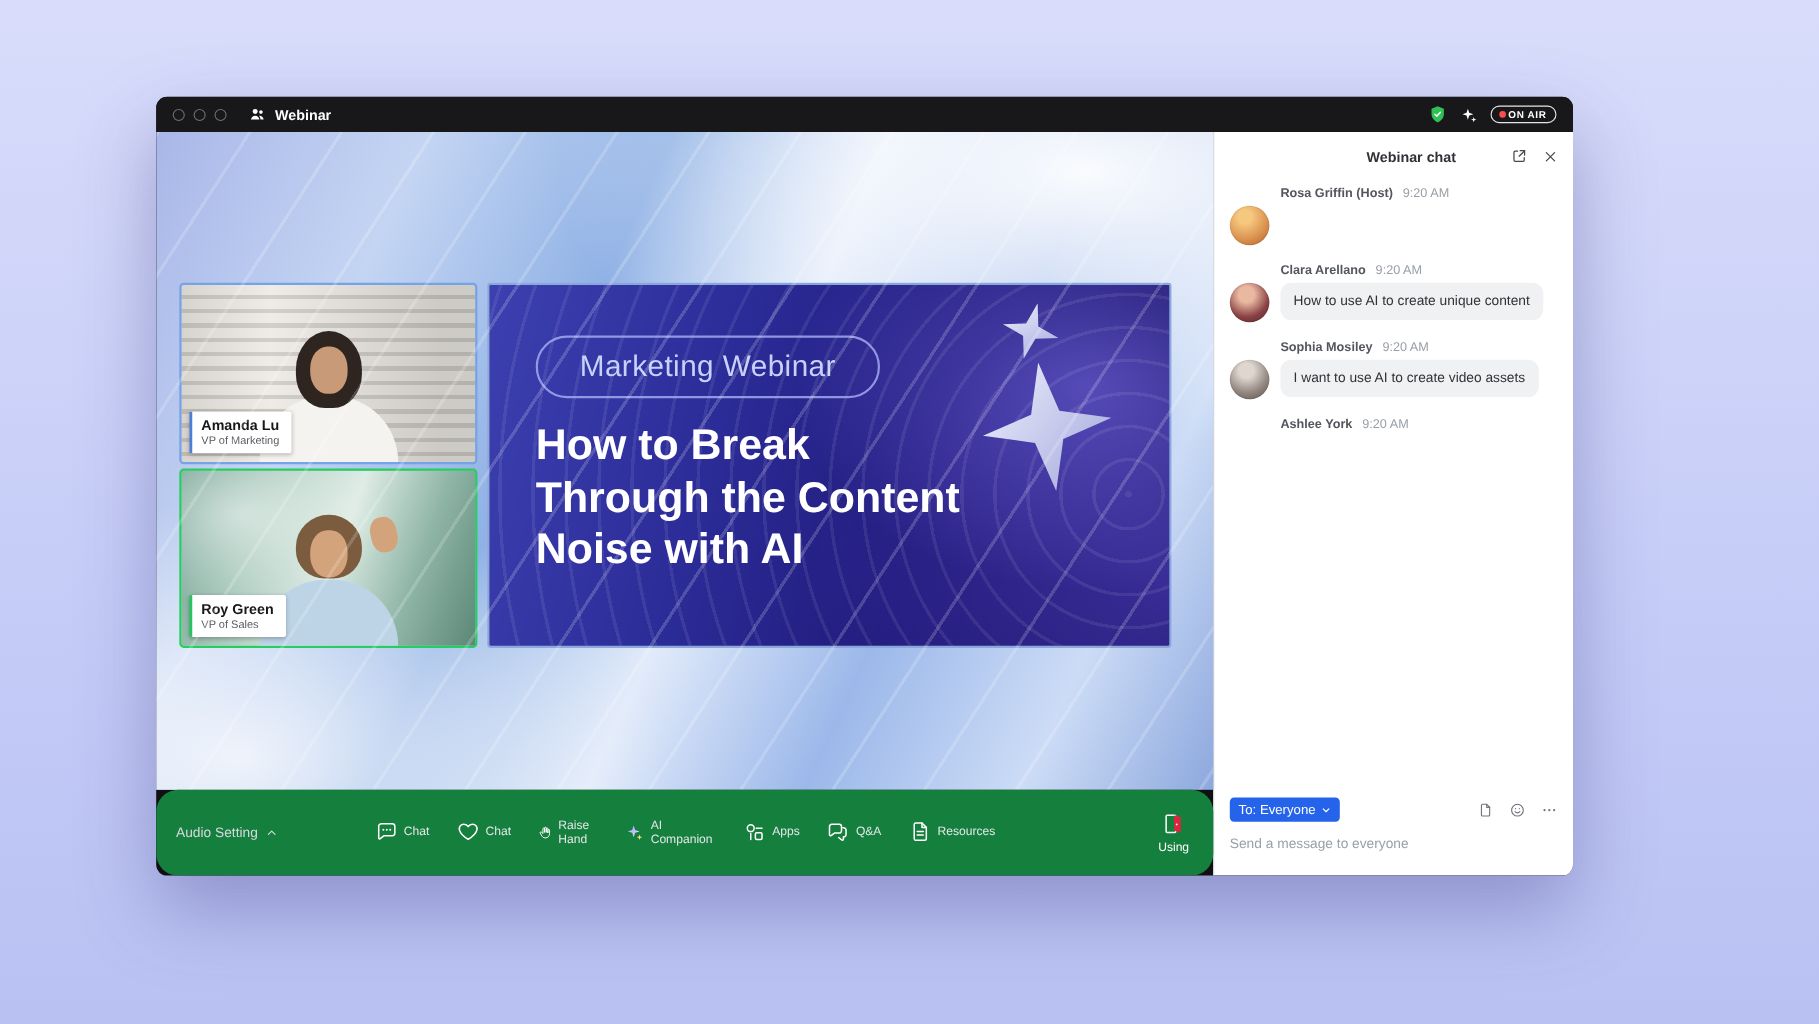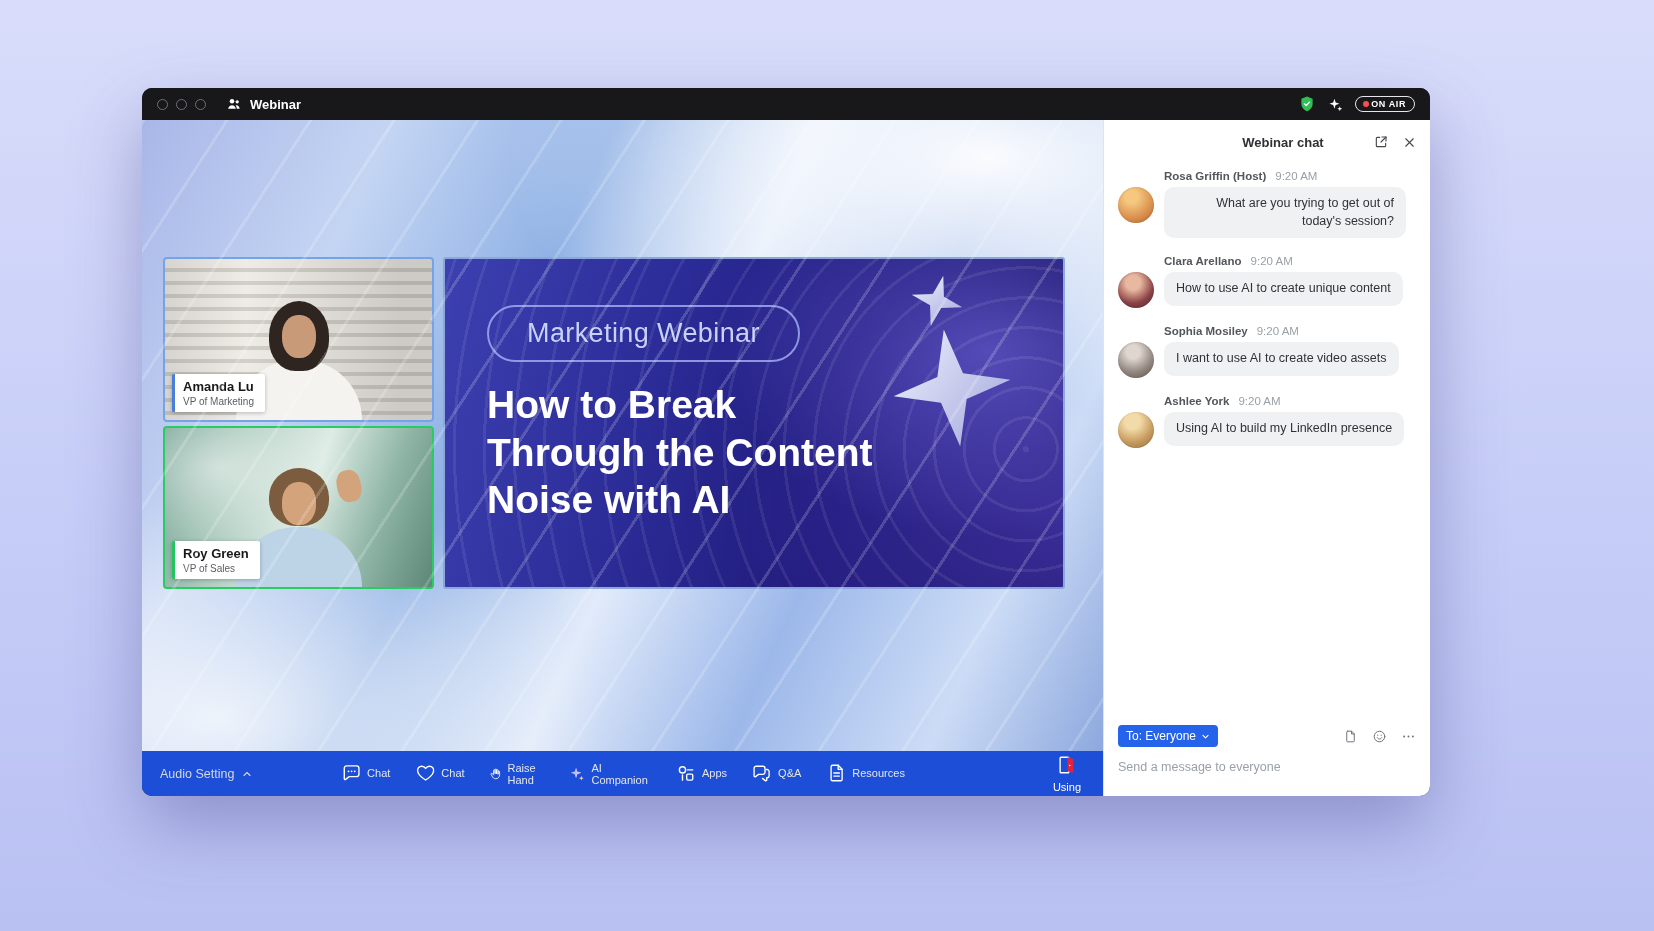--- a/index.html
+++ b/index.html
@@ -96,36 +96,36 @@
     padding:11px 38px; color:#c8d1fb; font-size:27px; letter-spacing:.4px;
   }
   .slide-title{ position:absolute; left:42px; top:122px; color:#fff; font-size:39px; font-weight:700; line-height:1.22; }
   .star{ position:absolute; background:linear-gradient(135deg,#e9ebfb 10%,#a8adde 90%);
     clip-path:polygon(50% 0%, 61% 39%, 100% 50%, 61% 61%, 50% 100%, 39% 61%, 0% 50%, 39% 39%);
     filter:drop-shadow(0 6px 10px rgba(10,5,80,.45)); }
   .star-sm{ right:100px; top:16px; width:52px; height:52px; transform:rotate(14deg); }
   .star-lg{ right:52px; top:70px; width:118px; height:118px; transform:rotate(-8deg); }
 
   
-  .toolbar { height:45px; background:#1d4ed8; position:relative; display:flex; align-items:center; flex:none; }
+  .toolbar { height:78px; background:#15803d; position:relative; display:flex; align-items:center; flex:none;border-radius:20px; }
   .audio { position:absolute; left:18px; display:flex; align-items:center; gap:7px; color:#d5d8dd; font-size:12.5px; cursor:pointer; }
   .tools { position:absolute; left:50%; transform:translateX(-50%); display:flex; align-items:flex-start; gap:4px; }
   .tool { display:flex; flex-direction:row; align-items:center; gap:5px; padding:0 10px; color:#e4e6ea; font-size:11px; cursor:pointer; }
   .tool svg { display:block; }
   .leave { position:absolute; right:22px; display:flex; flex-direction:column; align-items:center; gap:5px; color:#fff; font-size:11px; cursor:pointer; }
 
   
   .sidebar { width:327px; background:#fff; display:flex; flex-direction:column; border-left:1px solid #e3e3e7; }
   .chat-header { height:44px; flex:none; display:flex; align-items:center; justify-content:center; position:relative;
     font-size:13px; font-weight:700; color:#303136;padding-left:32px; }
   .chat-header-icons { position:absolute; right:13px; top:0; height:100%; display:flex; align-items:center; gap:13px; color:#46474d; }
   .chat-header-icons svg { cursor:pointer; }
 
   .messages { flex:1; padding:6px 14px 0; overflow:hidden; }
-  .msg { margin-bottom:17px;text-align:right; }
+  .msg { margin-bottom:17px; }
   .msg-meta { margin-left:46px; margin-bottom:5px; font-size:11.5px; display:flex; gap:9px; align-items:baseline; }
   .msg-author { color:#53565c; font-weight:700; }
   .msg-time { color:#9aa0a7; }
   .msg-row { display:flex; gap:10px; align-items:flex-start; }
   .avatar { width:36px; height:36px; border-radius:50%; flex:none; box-shadow:inset 0 0 0 1px rgba(0,0,0,.06); }
   .av-rosa  { background:radial-gradient(circle at 38% 28%, #f6c87f 18%, #d98f4e 62%, #a85f2c 100%); }
   .av-clara { background:radial-gradient(circle at 42% 30%, #e9b8a1 22%, #8a4244 62%, #4c2430 100%); }
   .av-sophia{ background:radial-gradient(circle at 42% 28%, #ded6cf 20%, #938780 60%, #584e49 100%); }
   .av-ashlee{ background:radial-gradient(circle at 40% 26%, #f3dba9 22%, #c89c60 60%, #8c6c40 100%); }
   .bubble { background:#f0f1f3; border-radius:10px; padding:8px 12px; font-size:12.5px; color:#2f3237; line-height:1.4; max-width:242px; }
@@ -319,21 +319,20 @@
 
       <div class="messages">
 
         <div class="msg">
           <div class="msg-meta">
             <span class="msg-author">Rosa Griffin (Host)</span>
             <span class="msg-time">9:20 AM</span>
           </div>
           <div class="msg-row">
             <div class="avatar av-rosa"></div>
-            <div class="bubble">What are you trying to get out of today's session?</div>
           </div>
         </div>
 
         <div class="msg">
           <div class="msg-meta">
             <span class="msg-author">Clara Arellano</span>
             <span class="msg-time">9:20 AM</span>
           </div>
           <div class="msg-row">
             <div class="avatar av-clara"></div>
@@ -349,24 +348,20 @@
           <div class="msg-row">
             <div class="avatar av-sophia"></div>
             <div class="bubble">I want to use AI to create video assets</div>
           </div>
         </div>
 
         <div class="msg">
           <div class="msg-meta">
             <span class="msg-author">Ashlee York</span>
             <span class="msg-time">9:20 AM</span>
-          </div>
-          <div class="msg-row">
-            <div class="avatar av-ashlee"></div>
-            <div class="bubble">Using AI to build my LinkedIn presence</div>
           </div>
         </div>
       </div>
 
 
       <div class="composer">
         <div class="composer-top">
           <div class="to-pill">
             <span>To: Everyone</span>
             <svg width="9" height="9" viewBox="0 0 16 16" fill="none" stroke="#fff" stroke-width="2" stroke-linecap="round" stroke-linejoin="round">

